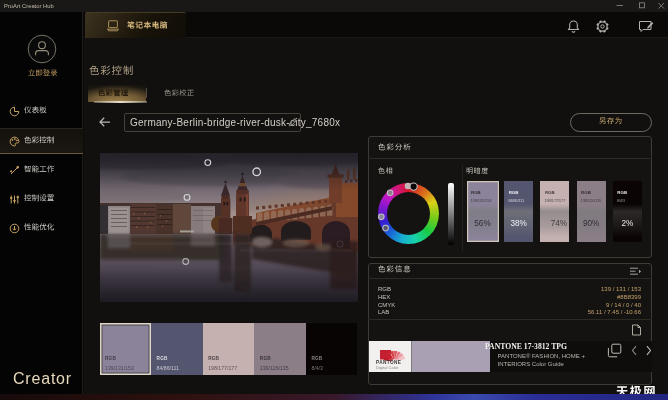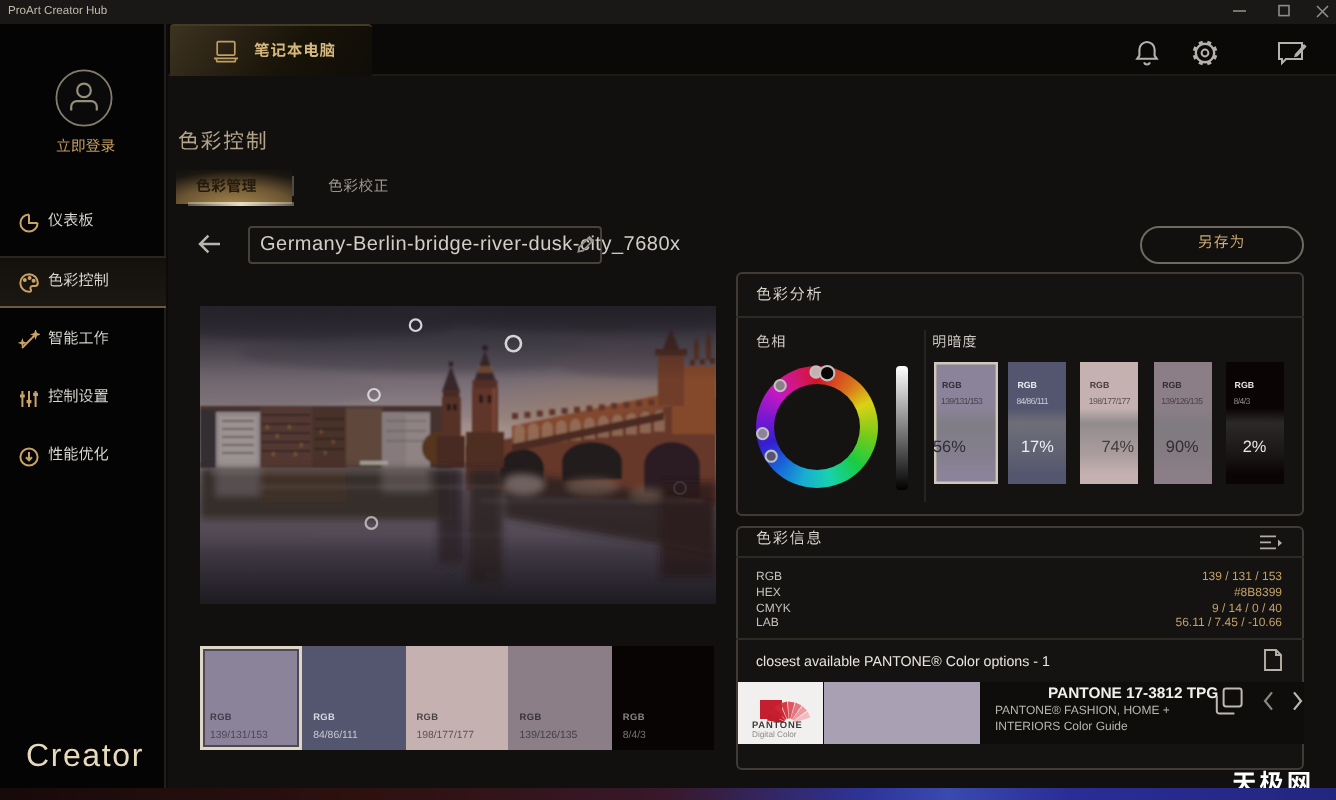--- a/index.html
+++ b/index.html
@@ -359,25 +359,25 @@
       <circle cx="17.6" cy="58.1" r="2.8" fill="#54566f" stroke="#bfbfc2" stroke-width="1.05"></circle>
     </svg>
 <div class="abs" style="left:447.5px;top:182.5px;width:6.5px;height:62px;background:linear-gradient(180deg,#ffffff,#000000);border-radius:2px;"></div>
 <div class="abs" style="left:462px;top:165px;width:1px;height:86px;background:#262420;"></div>
 <div class="abs" style="left:466px;top:166.8px;line-height:0"><svg width="22.8" height="8.2" viewBox="0 0 22.8 8.2" style="overflow:visible">
         <path fill="#cfccc5" d="M2.4 3.0V4.5H1.1V3.0ZM2.4 2.6H1.1V1.2H2.4ZM0.6 0.7V5.6H1.1V5.0H2.9V0.7ZM6.1 1.1V2.3H4.1V1.1ZM3.6 0.6V3.1C3.6 4.2 3.4 5.6 2.2 6.5C2.3 6.6 2.5 6.8 2.6 6.9C3.4 6.2 3.8 5.4 4.0 4.5H6.1V6.1C6.1 6.2 6.0 6.3 5.9 6.3C5.8 6.3 5.3 6.3 4.9 6.3C4.9 6.4 5.0 6.7 5.0 6.8C5.7 6.8 6.0 6.8 6.3 6.7C6.5 6.6 6.6 6.4 6.6 6.1V0.6ZM6.1 2.8V4.1H4.0C4.1 3.7 4.1 3.4 4.1 3.1V2.8Z M11.3 5.3H13.5V6.0H11.3ZM11.3 4.9V4.2H13.5V4.9ZM10.8 3.7V6.8H11.3V6.5H13.5V6.8H14.0V3.7ZM11.9 0.4C12.0 0.6 12.1 0.9 12.2 1.1H10.5V1.6H14.2V1.1H12.7C12.6 0.9 12.5 0.5 12.4 0.3ZM13.2 1.6C13.1 1.9 13.0 2.4 12.8 2.7H11.5L11.8 2.6C11.7 2.4 11.6 1.9 11.4 1.6L11.0 1.8C11.1 2.1 11.2 2.4 11.3 2.7H10.3V3.2H14.4V2.7H13.3C13.5 2.4 13.6 2.1 13.8 1.7ZM9.6 3.4V5.0H8.6V3.4ZM9.6 2.9H8.6V1.3H9.6ZM8.1 0.8V6.0H8.6V5.5H10.0V0.8Z M17.9 1.7V2.3H16.8V2.7H17.9V3.9H20.7V2.7H21.9V2.3H20.7V1.7H20.2V2.3H18.5V1.7ZM20.2 2.7V3.5H18.5V2.7ZM20.6 4.8C20.3 5.2 19.8 5.5 19.3 5.7C18.8 5.5 18.4 5.2 18.1 4.8ZM16.9 4.4V4.8H17.8L17.6 4.9C17.9 5.3 18.3 5.6 18.7 5.9C18.1 6.1 17.3 6.3 16.6 6.3C16.6 6.4 16.7 6.6 16.8 6.8C17.7 6.7 18.5 6.5 19.3 6.2C20.0 6.5 20.8 6.7 21.7 6.8C21.8 6.7 21.9 6.5 22.0 6.4C21.2 6.3 20.5 6.1 19.9 5.9C20.5 5.6 21.0 5.1 21.4 4.5L21.0 4.3L20.9 4.4ZM18.6 0.4C18.7 0.6 18.8 0.8 18.8 1.0H16.1V2.9C16.1 4.0 16.0 5.5 15.5 6.6C15.6 6.6 15.8 6.7 15.9 6.8C16.5 5.7 16.6 4.1 16.6 2.9V1.5H21.9V1.0H19.4C19.4 0.8 19.2 0.5 19.1 0.2Z"></path>
       </svg></div>
 <div class="abs" style="left:466.5px;top:181.0px;width:32px;height:61.0px;background-color:#8b8399;background-image:linear-gradient(180deg, rgba(125,125,125,0) 38%, rgba(122,122,124,0.68) 50%, rgba(118,118,120,0.34) 76%, rgba(120,120,122,0) 92%);box-shadow:inset 0 0 0 1.2px #cfc8ba;"></div>
 <div class="abs" style="left:471.0px;top:190.0px;font-size:4.4px;color:#2f2d35;font-weight:bold;white-space:nowrap;">RGB</div>
 <div class="abs" style="left:470.5px;top:198.0px;font-size:4.3px;color:#45434e;font-weight:normal;white-space:nowrap;letter-spacing:-0.3px;">139/131/153</div>
-<div class="abs" style="left:466.5px;top:218.5px;font-size:8.2px;color:#2f2d35;font-weight:normal;white-space:nowrap;width:32px;text-align:left;">56%</div>
+<div class="abs" style="left:466.5px;top:218.5px;font-size:8.2px;color:#2f2d35;font-weight:normal;white-space:nowrap;width:32px;text-align:center;">56%</div>
 <div class="abs" style="left:504.2px;top:181.0px;width:29.0px;height:61.0px;background-color:#54566f;background-image:linear-gradient(180deg, rgba(125,125,125,0) 38%, rgba(122,122,124,0.68) 50%, rgba(118,118,120,0.34) 76%, rgba(120,120,122,0) 92%);"></div>
 <div class="abs" style="left:508.7px;top:190.0px;font-size:4.4px;color:#eceff2;font-weight:bold;white-space:nowrap;">RGB</div>
 <div class="abs" style="left:508.2px;top:198.0px;font-size:4.3px;color:#c8cad4;font-weight:normal;white-space:nowrap;letter-spacing:-0.3px;">84/86/111</div>
-<div class="abs" style="left:504.2px;top:218.5px;font-size:8.2px;color:#eceff2;font-weight:normal;white-space:nowrap;width:29.0px;text-align:center;">17%</div>
+<div class="abs" style="left:504.2px;top:218.5px;font-size:8.2px;color:#eceff2;font-weight:normal;white-space:nowrap;width:29.0px;text-align:center;">38%</div>
 <div class="abs" style="left:540.4px;top:181.0px;width:29.0px;height:61.0px;background-color:#c6b1b1;background-image:linear-gradient(180deg, rgba(125,125,125,0) 38%, rgba(122,122,124,0.68) 50%, rgba(118,118,120,0.34) 76%, rgba(120,120,122,0) 92%);"></div>
 <div class="abs" style="left:544.9px;top:190.0px;font-size:4.4px;color:#433b3c;font-weight:bold;white-space:nowrap;">RGB</div>
 <div class="abs" style="left:544.4px;top:198.0px;font-size:4.3px;color:#5d5254;font-weight:normal;white-space:nowrap;letter-spacing:-0.3px;">198/177/177</div>
 <div class="abs" style="left:540.4px;top:218.5px;font-size:8.2px;color:#433b3c;font-weight:normal;white-space:nowrap;width:37px;text-align:center;">74%</div>
 <div class="abs" style="left:576.6px;top:181.0px;width:29.0px;height:61.0px;background-color:#8b7e87;background-image:linear-gradient(180deg, rgba(125,125,125,0) 38%, rgba(122,122,124,0.68) 50%, rgba(118,118,120,0.34) 76%, rgba(120,120,122,0) 92%);"></div>
 <div class="abs" style="left:581.1px;top:190.0px;font-size:4.4px;color:#322c33;font-weight:bold;white-space:nowrap;">RGB</div>
 <div class="abs" style="left:580.6px;top:198.0px;font-size:4.3px;color:#4a424c;font-weight:normal;white-space:nowrap;letter-spacing:-0.3px;">139/126/135</div>
 <div class="abs" style="left:576.6px;top:218.5px;font-size:8.2px;color:#322c33;font-weight:normal;white-space:nowrap;width:29.0px;text-align:center;">90%</div>
 <div class="abs" style="left:612.8px;top:181.0px;width:29.0px;height:61.0px;background-color:#0a0504;background-image:linear-gradient(180deg, rgba(125,125,125,0) 38%, rgba(122,122,124,0.3) 50%, rgba(118,118,120,0.15) 76%, rgba(120,120,122,0) 92%);"></div>
 <div class="abs" style="left:617.3px;top:190.0px;font-size:4.4px;color:#e8e6e6;font-weight:bold;white-space:nowrap;">RGB</div>
@@ -396,42 +396,41 @@
 <div class="abs" style="left:368px;top:277.5px;width:283.5px;height:1px;background:#2c2a25;"></div>
 <div class="abs" style="left:378px;top:286.3px;font-size:6px;color:#c6c2bb;font-weight:normal;white-space:nowrap;">RGB</div>
 <div class="abs" style="left:460px;top:286.3px;font-size:6px;color:#c3a06a;font-weight:normal;white-space:nowrap;width:181px;text-align:right;">139 / 131 / 153</div>
 <div class="abs" style="left:378px;top:293.9px;font-size:6px;color:#c6c2bb;font-weight:normal;white-space:nowrap;">HEX</div>
 <div class="abs" style="left:460px;top:293.9px;font-size:6px;color:#c3a06a;font-weight:normal;white-space:nowrap;width:181px;text-align:right;">#8B8399</div>
 <div class="abs" style="left:378px;top:301.5px;font-size:6px;color:#c6c2bb;font-weight:normal;white-space:nowrap;">CMYK</div>
 <div class="abs" style="left:460px;top:301.5px;font-size:6px;color:#c3a06a;font-weight:normal;white-space:nowrap;width:181px;text-align:right;">9 / 14 / 0 / 40</div>
 <div class="abs" style="left:378px;top:309.1px;font-size:6px;color:#c6c2bb;font-weight:normal;white-space:nowrap;">LAB</div>
 <div class="abs" style="left:460px;top:309.1px;font-size:6px;color:#c3a06a;font-weight:normal;white-space:nowrap;width:181px;text-align:right;">56.11 / 7.45 / -10.66</div>
 <div class="abs" style="left:368px;top:318.5px;width:283.5px;height:1px;background:#2c2a25;"></div>
-<div class="abs" style="left:378px;top:326.5px;font-size:7.1px;color:#e9e5de;font-weight:normal;white-space:nowrap;">closest available PANTONE® Color options - 1</div>
 <svg class="abs" style="left:631px;top:324px" width="11" height="12" viewBox="0 0 11 12">
       <path d="M1.5 1h5.5l2.5 2.5V11h-8z" fill="none" stroke="#b5b1a8" stroke-width="0.95"></path>
       <path d="M7 1v2.5h2.5" fill="none" stroke="#b5b1a8" stroke-width="0.95"></path>
     </svg>
 <div class="abs" style="left:368.5px;top:340.5px;width:283px;height:31.5px;background:#0e0d0b;"></div>
 <svg class="abs" style="left:369px;top:340.5px" width="42.5" height="31.5" viewBox="0 0 42.5 31.5">
       <rect x="0" y="0" width="42.5" height="31.5" fill="#f2f0ee"></rect>
       <rect x="11" y="9" width="11" height="9.5" fill="#c31f30"></rect>
       <path d="M28.2 20.2L36.2 17.7L34.8 14.7L27.8 19.4Z" fill="#f3bcc0"></path>
       <path d="M27.8 19.3L34.5 14.3L32.2 12.0L27.2 18.7Z" fill="#ec99a0"></path>
       <path d="M27.1 18.7L31.8 11.7L28.8 10.3L26.3 18.3Z" fill="#e47880"></path>
       <path d="M26.2 18.3L28.3 10.2L25.0 9.8L25.4 18.2Z" fill="#dd5660"></path>
       <path d="M25.3 18.2L24.5 9.8L21.3 10.6L24.5 18.4Z" fill="#d43c45"></path>
       <path d="M24.3 18.5L20.9 10.8L18.1 12.6L23.6 18.9Z" fill="#cd2734"></path>
       <path d="M23.6 19.0L17.7 12.9L15.7 15.6L23.1 19.6Z" fill="#c6202f"></path>
       <path d="M23.0 19.8L15.5 16.0L14.5 19.2L22.7 20.5Z" fill="#bf1c2c"></path>
       <text x="7" y="22.8" font-family="Liberation Sans" font-size="4.7" font-weight="bold" fill="#3a3a3a" letter-spacing="0.4">PANTONE</text>
       <text x="7" y="27.6" font-family="Liberation Sans" font-size="4.1" fill="#8a8a8a">Digital Color</text>
     </svg>
 <div class="abs" style="left:411.5px;top:340.5px;width:78.5px;height:31.5px;background:#a9a1b3;"></div>
-<div class="abs" style="left:524px;top:341.5px;font-size:7.7px;color:#f2f0eb;font-weight:bold;white-space:nowrap;">PANTONE 17-3812 TPG</div>
+<div class="abs" style="left:485px;top:341.5px;font-size:7.7px;color:#f2f0eb;font-weight:bold;white-space:nowrap;font-family:Liberation Serif, serif;">PANTONE 17-3812 TPG</div>
 <div class="abs" style="left:497.5px;top:352.5px;font-size:6px;color:#b9b5ae;font-weight:normal;white-space:nowrap;">PANTONE® FASHION, HOME +</div>
 <div class="abs" style="left:497.5px;top:360.5px;font-size:6px;color:#b9b5ae;font-weight:normal;white-space:nowrap;">INTERIORS Color Guide</div>
 <svg class="abs" style="left:607px;top:343px" width="15" height="15" viewBox="0 0 15 15">
       <g fill="none" stroke="#bebab1" stroke-width="1">
         <rect x="4.8" y="1.2" width="9" height="9" rx="1.2"></rect>
         <path d="M10.2 13.8h-7.5a1.3 1.3 0 0 1-1.3-1.3v-7.5"></path>
       </g>
     </svg>
 <svg class="abs" style="left:631px;top:345px" width="21" height="11" viewBox="0 0 21 11">
       <path d="M5 1.2L1.5 5.5 5 9.8" fill="none" stroke="#8a8680" stroke-width="1.1"></path>

